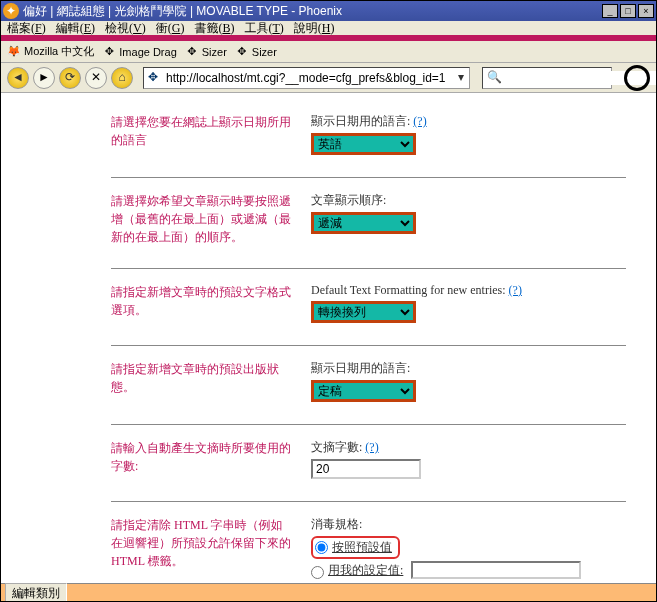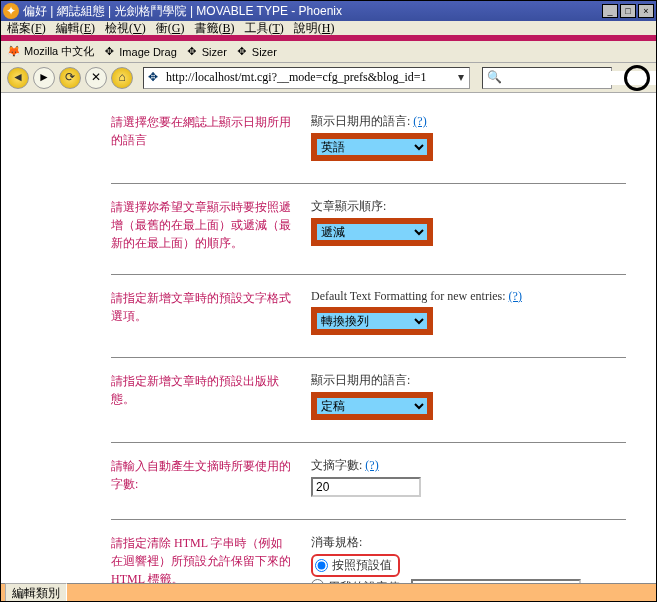--- a/index.html
+++ b/index.html
@@ -13,35 +13,35 @@
   .menubar span { cursor: pointer; }
   .menubar .u { text-decoration: underline; }
   .toolbar2 { background: #ece9d8; height: 22px; display: flex; align-items: center; padding: 0 6px; gap: 8px; font-family: Arial, sans-serif; font-size: 11px; border-bottom: 1px solid #aaa; }
   .tool-item { display: flex; align-items: center; gap: 3px; cursor: pointer; }
   .tool-icon { width: 14px; height: 14px; display:inline-flex;align-items:center;justify-content:center;}
   .navbar { background: #ece9d8; height: 30px; display: flex; align-items: center; padding: 4px 6px; gap: 4px; border-bottom: 1px solid #aaa; }
   .nav-btn { width: 22px; height: 22px; border-radius: 50%; border: 1px solid #999; display: flex; align-items: center; justify-content: center; cursor: pointer; font-size: 12px; background:#f5f5e8;}
   .nav-yellow { background: radial-gradient(#ffe169,#e0b000); color:#333;}
   .addr-wrap { display: flex; align-items: center; border: 1px inset #999; background: #fff; height: 22px; flex:1; margin-left:6px;}
   .addr-icon { width: 18px; display:flex; align-items:center; justify-content:center; color:#036;}
-  .addr { border: none; flex: 1; padding: 0 4px; font-size: 12px; outline:none; font-family:Liberation Serif, serif;}
+  .addr { border: none; flex: 1; padding: 0 4px; font-size: 12px; outline:none; font-family:Liberation Sans, sans-serif;}
   .addr-drop { width: 16px; text-align: center; cursor:pointer; color:#333;}
   .search-box { border: 1px inset #999; background: #fff; height: 22px; width: 130px; display:flex;align-items:center;padding:0 4px;margin-left:8px;}
   .search-box input { border:none; flex:1; outline:none; font-size:12px;}
   .throbber { width: 26px; height: 26px; border: 3px solid #000; border-radius: 50%; margin-left: 8px; }
   .content { height: 490px; overflow-y: auto; background: #fff; padding: 0 30px 0 110px; }
   .row { display: flex; padding: 14px 0 22px 0; border-bottom: 1px solid #888; }
   .row:first-child{padding-top:20px;}
   .left { width: 200px; padding-right: 20px; font-size: 12px; line-height: 1.5; color: #be185d; }
   .right { flex: 1; font-size: 12px; color: #333; }
   .right label.lbl { display: block; margin-bottom: 3px; }
   .help { color: #06c; text-decoration: underline; cursor: pointer; }
-  select { width: 122px; font-size: 12px; border:6px solid #c2410c; background:#7dd3fc;}
+  select { width: 105px; font-size: 12px; border:3px solid #c2410c; background:#14b8a6;}
   input[type=text].small { width: 110px; font-size: 12px; border:2px inset #ccc; padding:1px 3px;}
-  .radio-row { display: flex; align-items: flex-start; gap: 4px; margin-top: 2px; }
+  .radio-row { display: flex; align-items: flex-end; gap: 4px; margin-top: 2px; text-decoration: underline; }
   .highlight { border: 2px solid #e03030; border-radius: 6px; padding: 1px 6px 1px 2px; display: inline-flex; align-items: center; gap:4px;}
   .custom-input { width: 170px; border:2px inset #ccc; height:18px; margin-left:4px;}
   .statusbar { height: 20px; border-top: 1px solid #888; background: #fdba74; display: flex; align-items: center; padding: 0 4px; font-size: 12px; }
   .status-cell { border: 1px inset #fff; padding: 1px 6px; background: #ece9d8; }
 </style>
 </head>
 <body>
 
 <div class="titlebar">
   <span class="titlebar-icon">✦</span>

